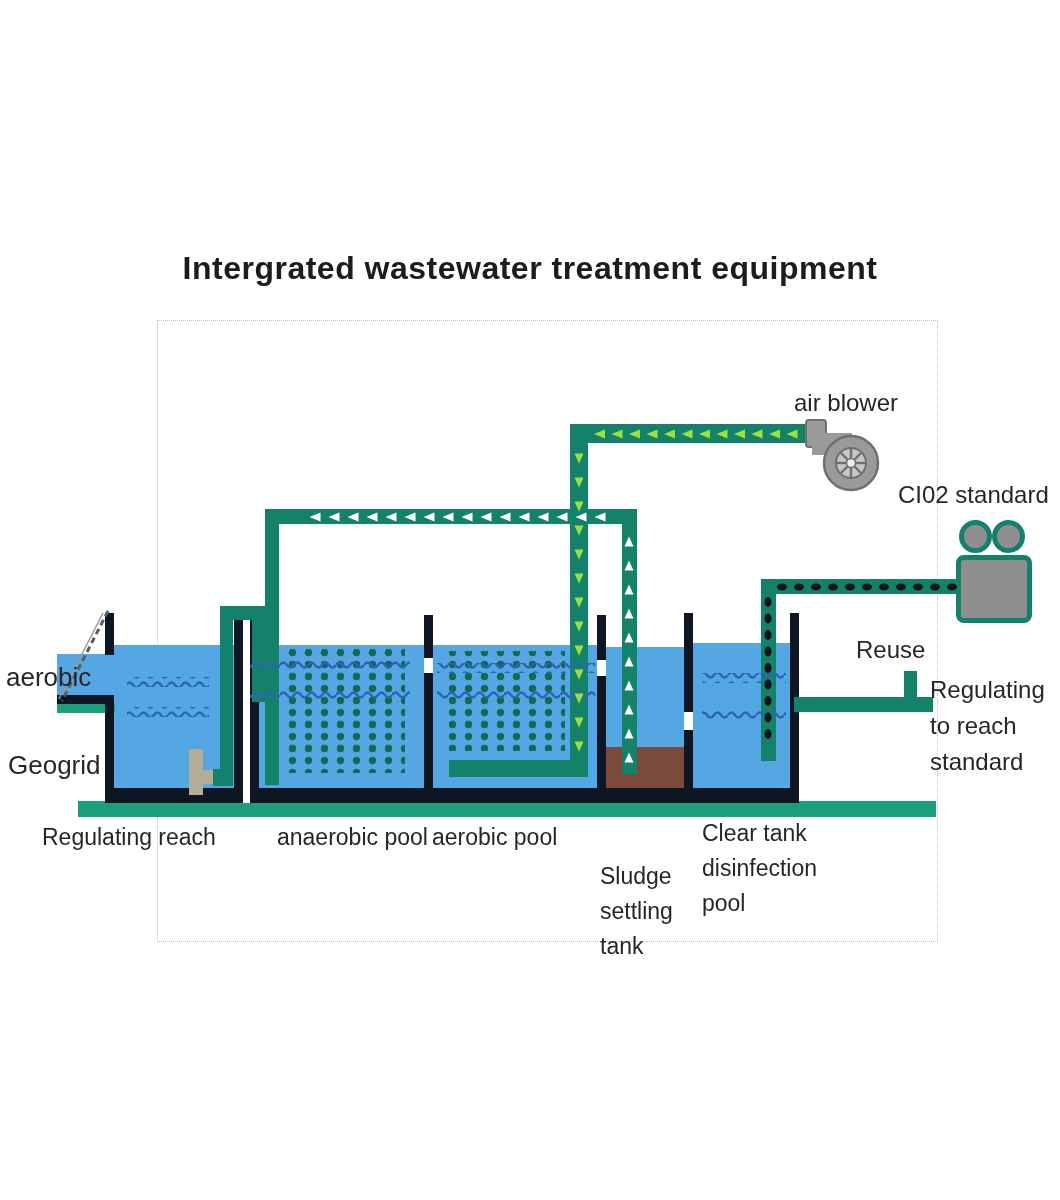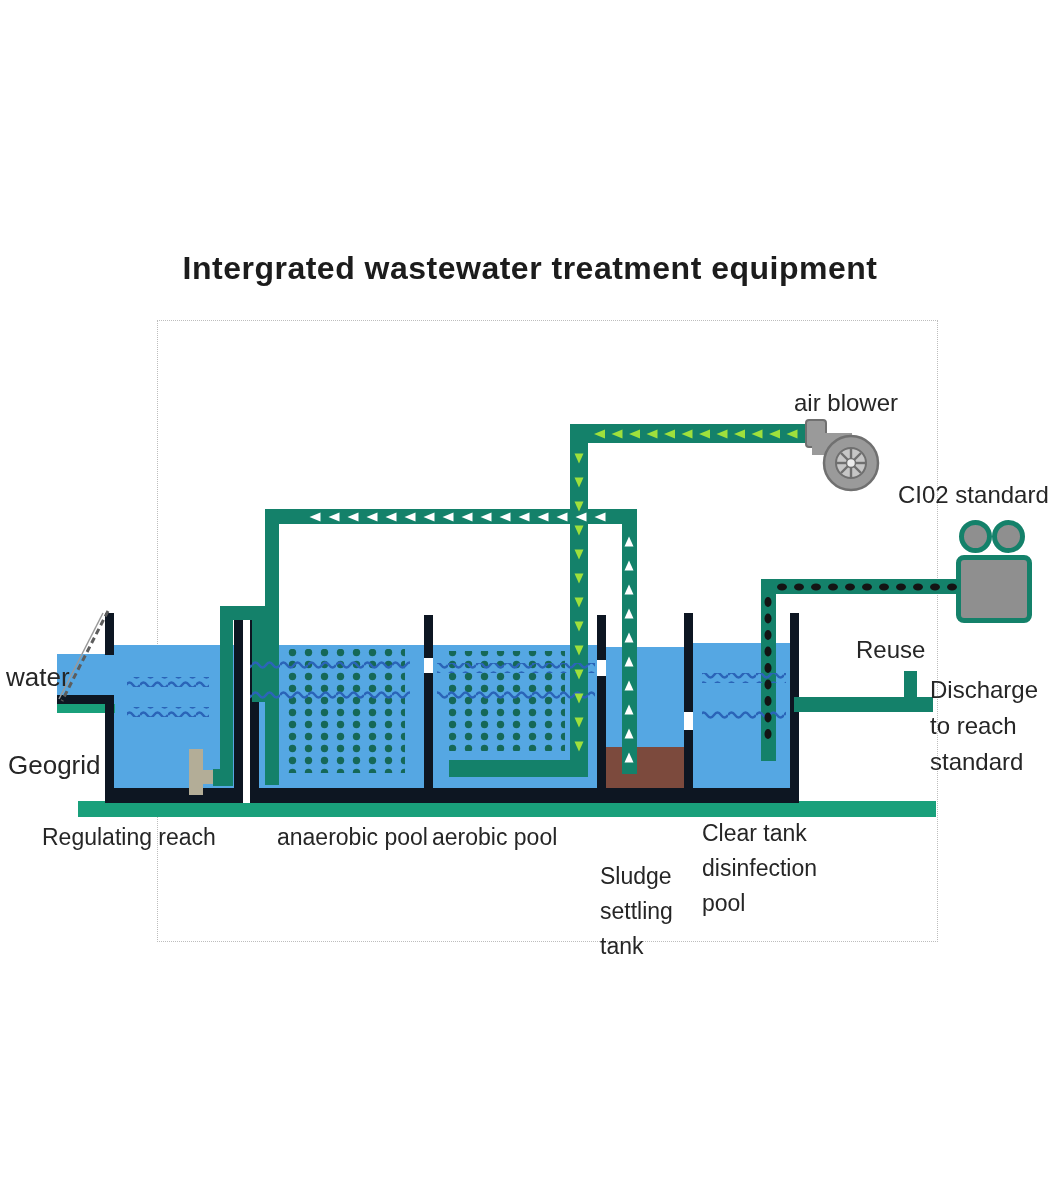--- a/index.html
+++ b/index.html
@@ -194,23 +194,23 @@
         <line x1="837" y1="463" x2="865" y2="463"></line>
         <line x1="841" y1="453" x2="861" y2="473"></line>
         <line x1="861" y1="453" x2="841" y2="473"></line>
       </g>
       <circle cx="851" cy="463" r="4.5" fill="#ececec" stroke="#6f6f6f" stroke-width="1.5"></circle>
     </g>
   </svg>
 
   <div class="label" style="left:786px;top:386px;width:120px;text-align:center;font-size:24px;">air blower</div>
   <div class="label" style="left:898px;top:478px;font-size:24px;">CI02 standard</div>
-  <div class="label" style="left:6px;top:660px;font-size:26px;">water</div>
+  <div class="label" style="left:6px;top:660px;font-size:26px;">aerobic</div>
   <div class="label" style="left:8px;top:748px;font-size:26px;text-align:center;">Geogrid</div>
   <div class="label" style="left:856px;top:633px;font-size:24px;">Reuse</div>
-  <div class="label" style="left:930px;top:672px;width:122px;font-size:24px;line-height:36px;">Discharge to reach standard</div>
+  <div class="label" style="left:930px;top:672px;width:122px;font-size:24px;line-height:36px;">Regulating to reach standard</div>
   <div class="label" style="left:42px;top:820px;font-size:23px;">Regulating reach</div>
   <div class="label" style="left:246px;top:820px;font-size:23px;margin-left:31px;">anaerobic pool</div>
   <div class="label" style="left:432px;top:820px;font-size:23px;">aerobic pool</div>
   <div class="label" style="left:600px;top:814px;width:88px;font-size:23px;line-height:35px;margin-top:45px;">Sludge settling tank</div>
   <div class="label" style="left:702px;top:816px;width:130px;font-size:23px;line-height:35px;">Clear tank disinfection pool</div>
 
 </div>
 
 </body></html>

